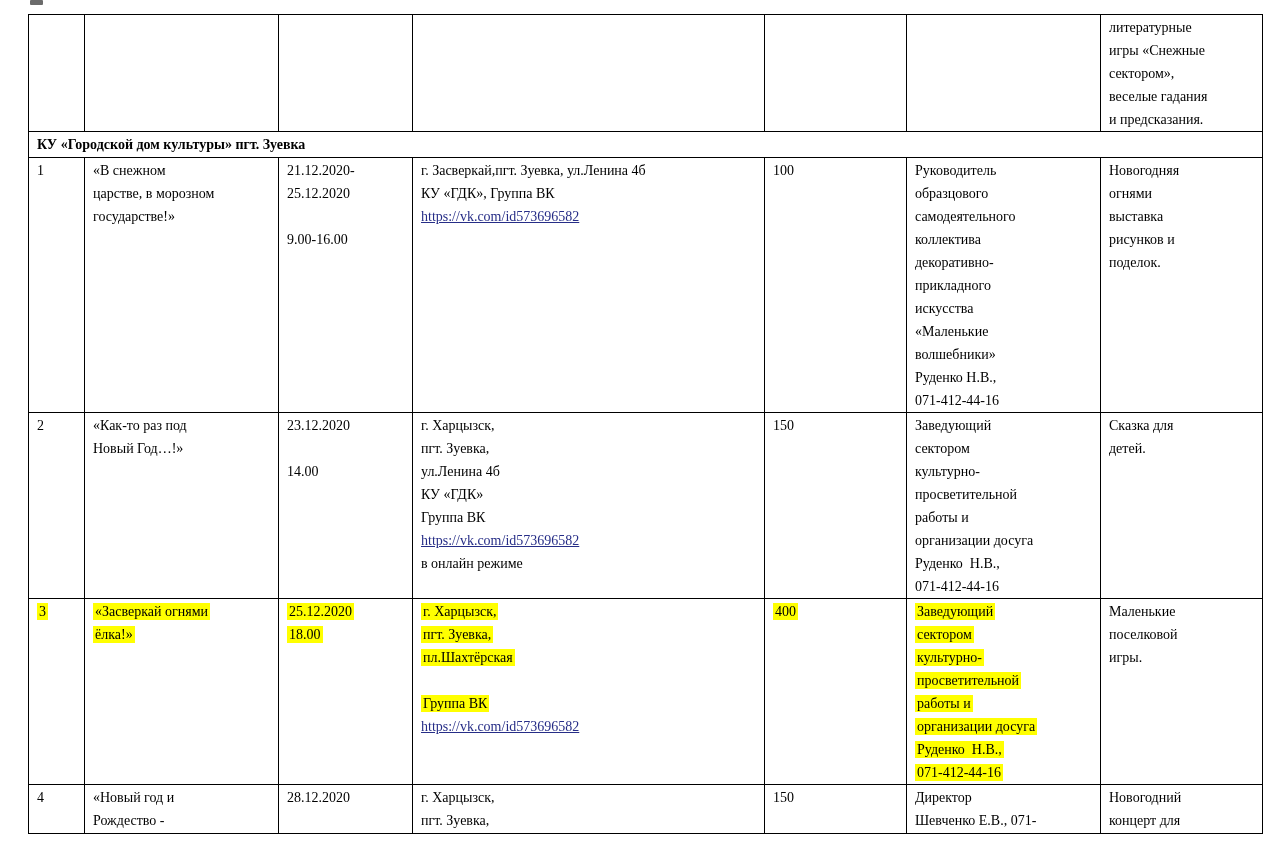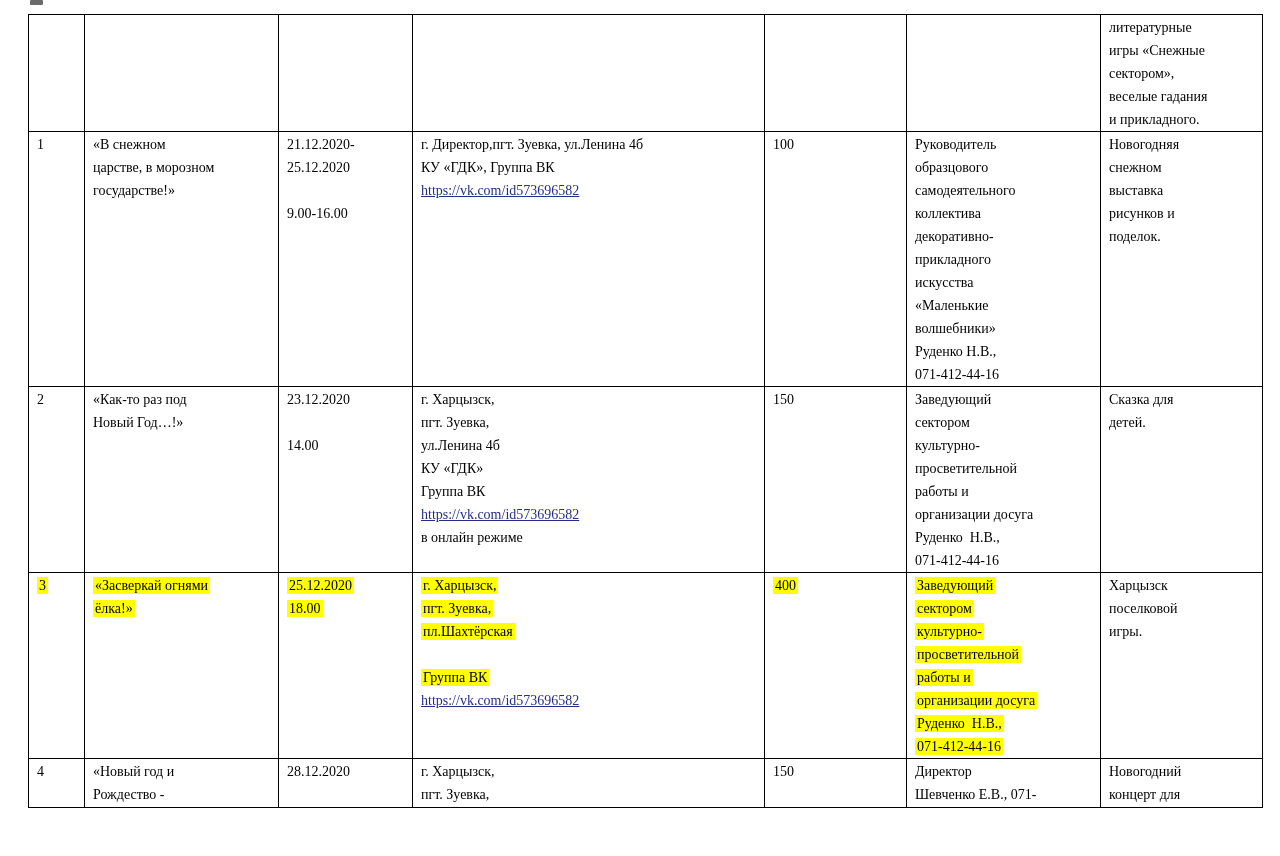--- a/index.html
+++ b/index.html
@@ -89,40 +89,43 @@
           <td></td>
           <td></td>
           <td></td>
           <td></td>
           <td></td>
           <td>
             <div class="line"><span>литературные</span></div>
             <div class="line"><span>игры «Снежные</span></div>
             <div class="line"><span>сектором»,</span></div>
             <div class="line"><span>веселые гадания</span></div>
-            <div class="line"><span>и прикладного.</span></div>
-          </td>
+            <div class="line"><span>и предсказания.</span></div>
+          </td>
+        </tr>
+        <tr class="row-section">
+          <td colspan="7" class="section-header">КУ «Городской дом культуры» пгт. Зуевка</td>
         </tr>
         <tr class="row-r1">
           <td>
             <div class="line"><span>1</span></div>
           </td>
           <td>
             <div class="line"><span>«В снежном</span></div>
             <div class="line"><span>царстве, в морозном</span></div>
             <div class="line"><span>государстве!»</span></div>
           </td>
           <td>
             <div class="line"><span>21.12.2020-</span></div>
             <div class="line"><span>25.12.2020</span></div>
             <div class="line">&nbsp;</div>
             <div class="line"><span>9.00-16.00</span></div>
           </td>
           <td>
-            <div class="line"><span>г. Директор,пгт. Зуевка, ул.Ленина 4б</span></div>
+            <div class="line"><span>г. Засверкай,пгт. Зуевка, ул.Ленина 4б</span></div>
             <div class="line"><span>КУ «ГДК», Группа ВК</span></div>
             <div class="line"><a href="#" class="vk-link">https://vk.com/id573696582</a></div>
           </td>
           <td>
             <div class="line"><span>100</span></div>
           </td>
           <td>
             <div class="line"><span>Руководитель</span></div>
             <div class="line"><span>образцового</span></div>
             <div class="line"><span>самодеятельного</span></div>
@@ -130,21 +133,21 @@
             <div class="line"><span>декоративно-</span></div>
             <div class="line"><span>прикладного</span></div>
             <div class="line"><span>искусства</span></div>
             <div class="line"><span>«Маленькие</span></div>
             <div class="line"><span>волшебники»</span></div>
             <div class="line"><span>Руденко Н.В.,</span></div>
             <div class="line"><span>071-412-44-16</span></div>
           </td>
           <td>
             <div class="line"><span>Новогодняя</span></div>
-            <div class="line"><span>снежном</span></div>
+            <div class="line"><span>огнями</span></div>
             <div class="line"><span>выставка</span></div>
             <div class="line"><span>рисунков и</span></div>
             <div class="line"><span>поделок.</span></div>
           </td>
         </tr>
         <tr class="row-r2">
           <td>
             <div class="line"><span>2</span></div>
           </td>
           <td>
@@ -210,21 +213,21 @@
             <div class="line"><span class="hl">Заведующий</span></div>
             <div class="line"><span class="hl">сектором</span></div>
             <div class="line"><span class="hl">культурно-</span></div>
             <div class="line"><span class="hl">просветительной</span></div>
             <div class="line"><span class="hl">работы и</span></div>
             <div class="line"><span class="hl">организации досуга</span></div>
             <div class="line"><span class="hl">Руденко  Н.В.,</span></div>
             <div class="line"><span class="hl">071-412-44-16</span></div>
           </td>
           <td>
-            <div class="line"><span>Харцызск</span></div>
+            <div class="line"><span>Маленькие</span></div>
             <div class="line"><span>поселковой</span></div>
             <div class="line"><span>игры.</span></div>
           </td>
         </tr>
         <tr class="row-r4">
           <td>
             <div class="line"><span>4</span></div>
           </td>
           <td>
             <div class="line"><span>«Новый год и</span></div>

